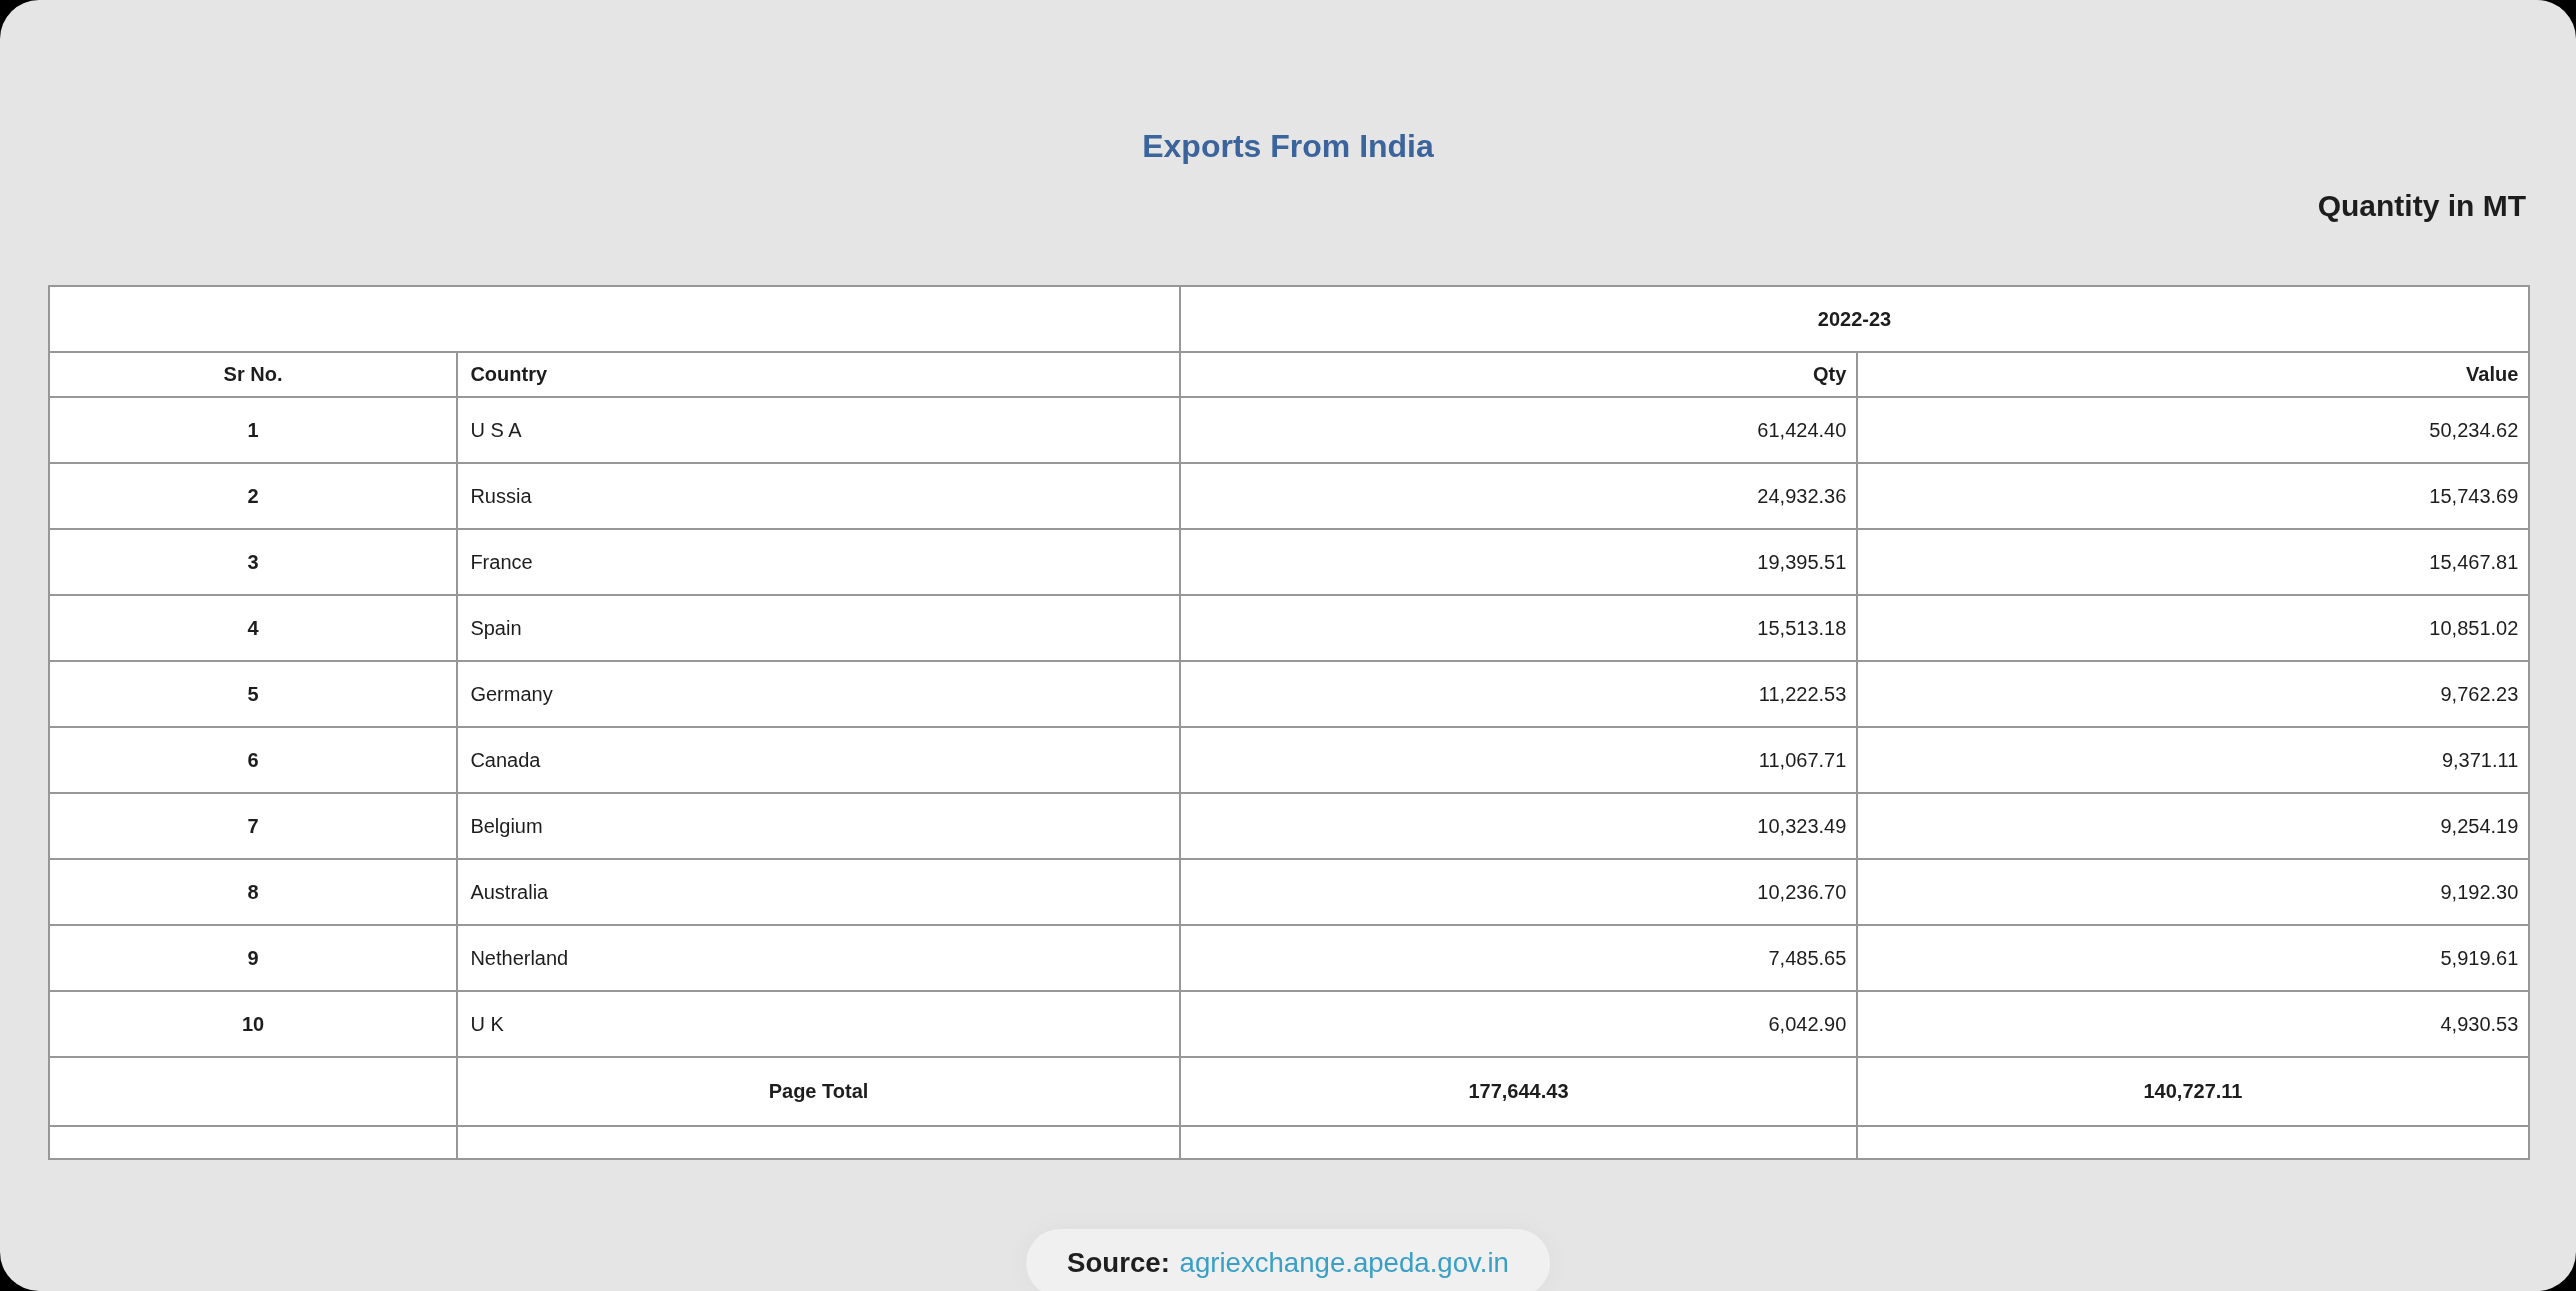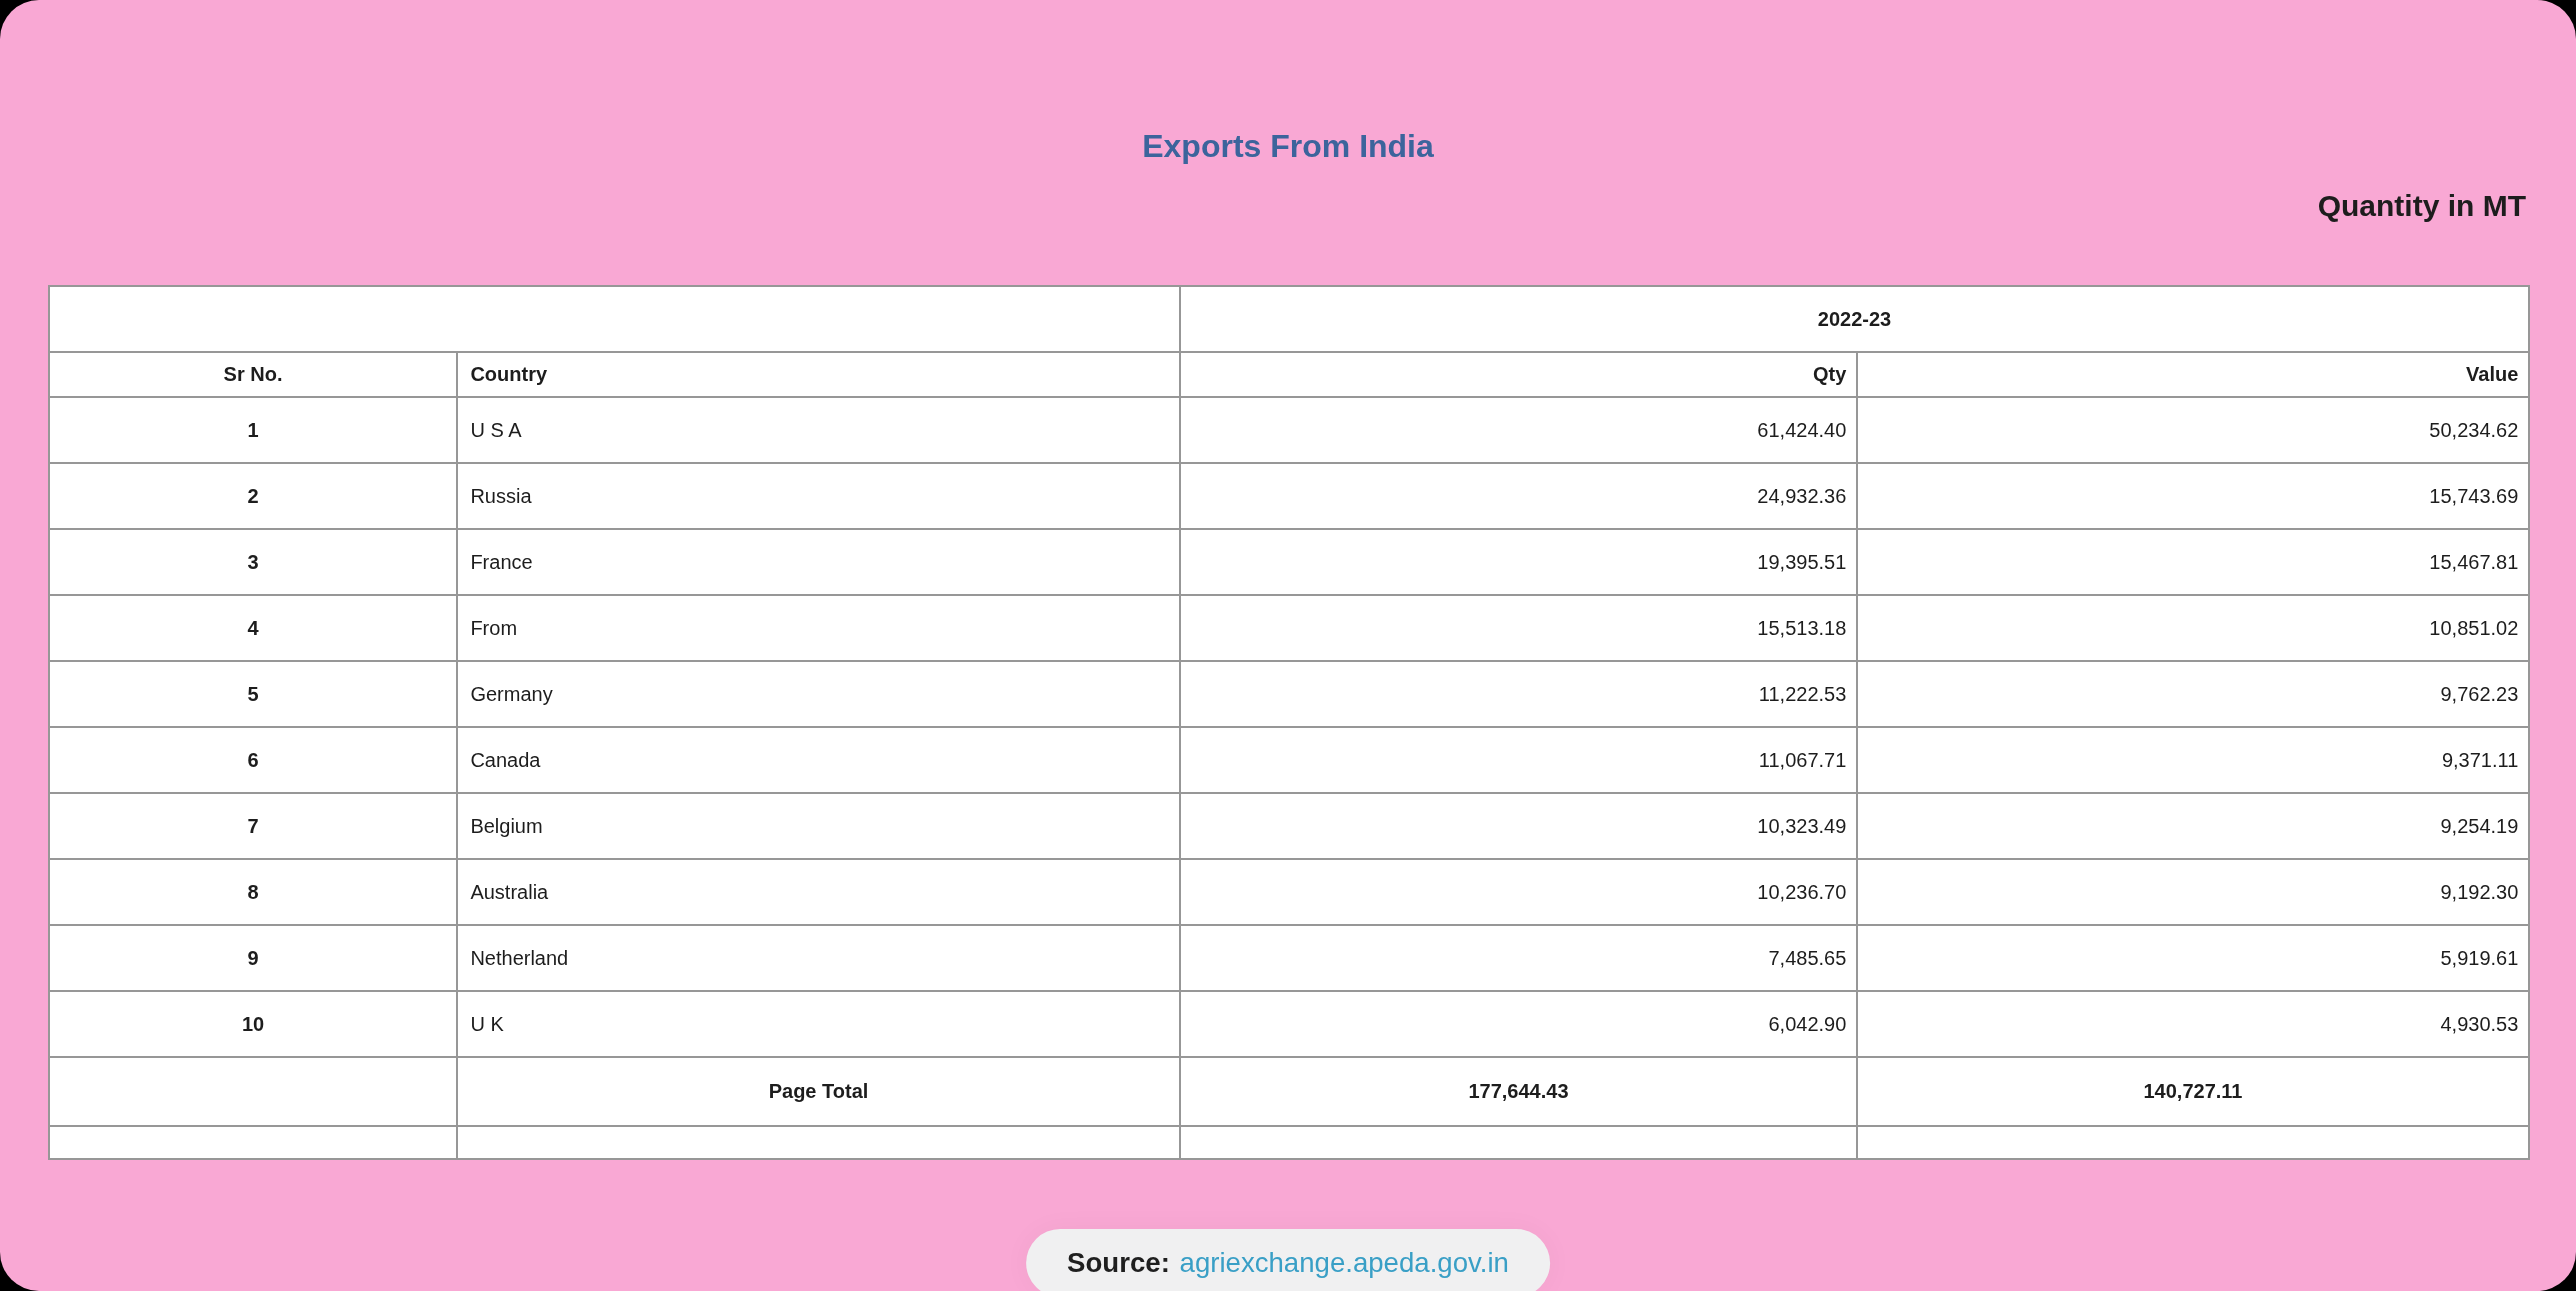--- a/index.html
+++ b/index.html
@@ -4,21 +4,21 @@
 <style>
   html,body{margin:0;padding:0;}
   body{
     width:2576px;height:1291px;
     background:#000;
     font-family:"Liberation Sans", sans-serif;
     position:relative;overflow:hidden;
   }
   .card{
     position:absolute;inset:0;
-    background:#f9a8d4;
+    background:#e5e5e5;
     border-radius:39px;
     overflow:hidden;
     padding-left:8px;
   }
   .page-title{
     position:absolute;top:128px;left:0;width:100%;
     text-align:center;
     font-size:32px;font-weight:bold;
     color:#3c649c;
   }
@@ -116,21 +116,21 @@
 
     <tr class="data">
       <td class="c b">3</td>
       <td class="l">France</td>
       <td class="r">19,395.51</td>
       <td class="r">15,467.81</td>
     </tr>
 
     <tr class="data">
       <td class="c b">4</td>
-      <td class="l">From</td>
+      <td class="l">Spain</td>
       <td class="r">15,513.18</td>
       <td class="r">10,851.02</td>
     </tr>
 
     <tr class="data">
       <td class="c b">5</td>
       <td class="l">Germany</td>
       <td class="r">11,222.53</td>
       <td class="r">9,762.23</td>
     </tr>

